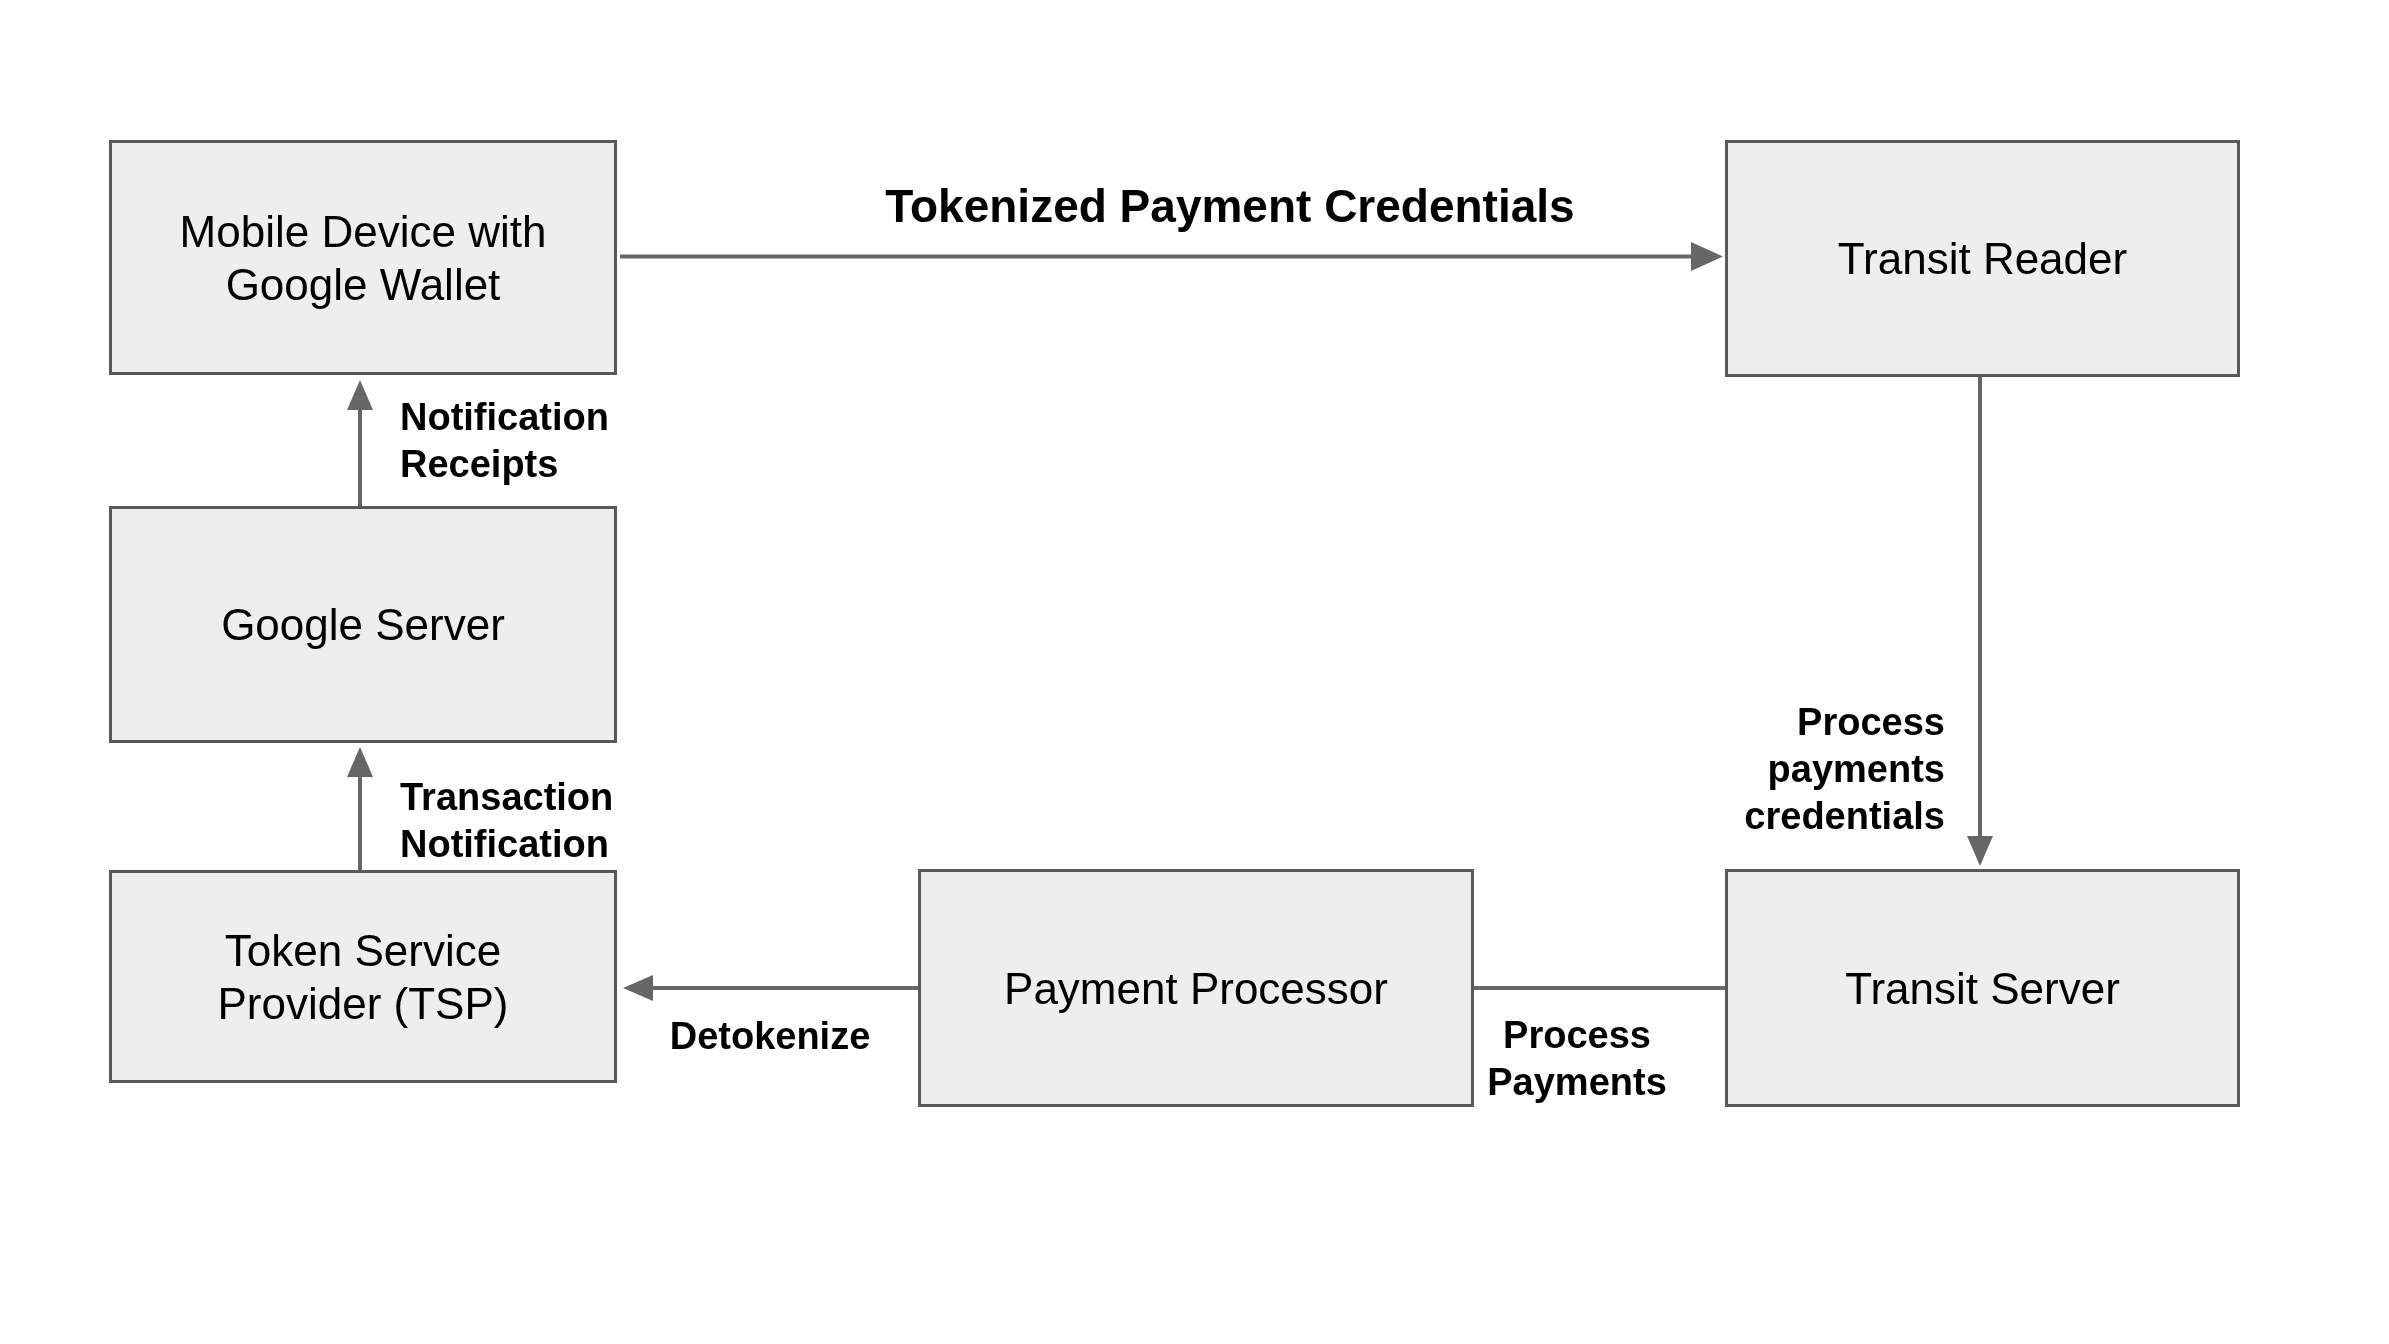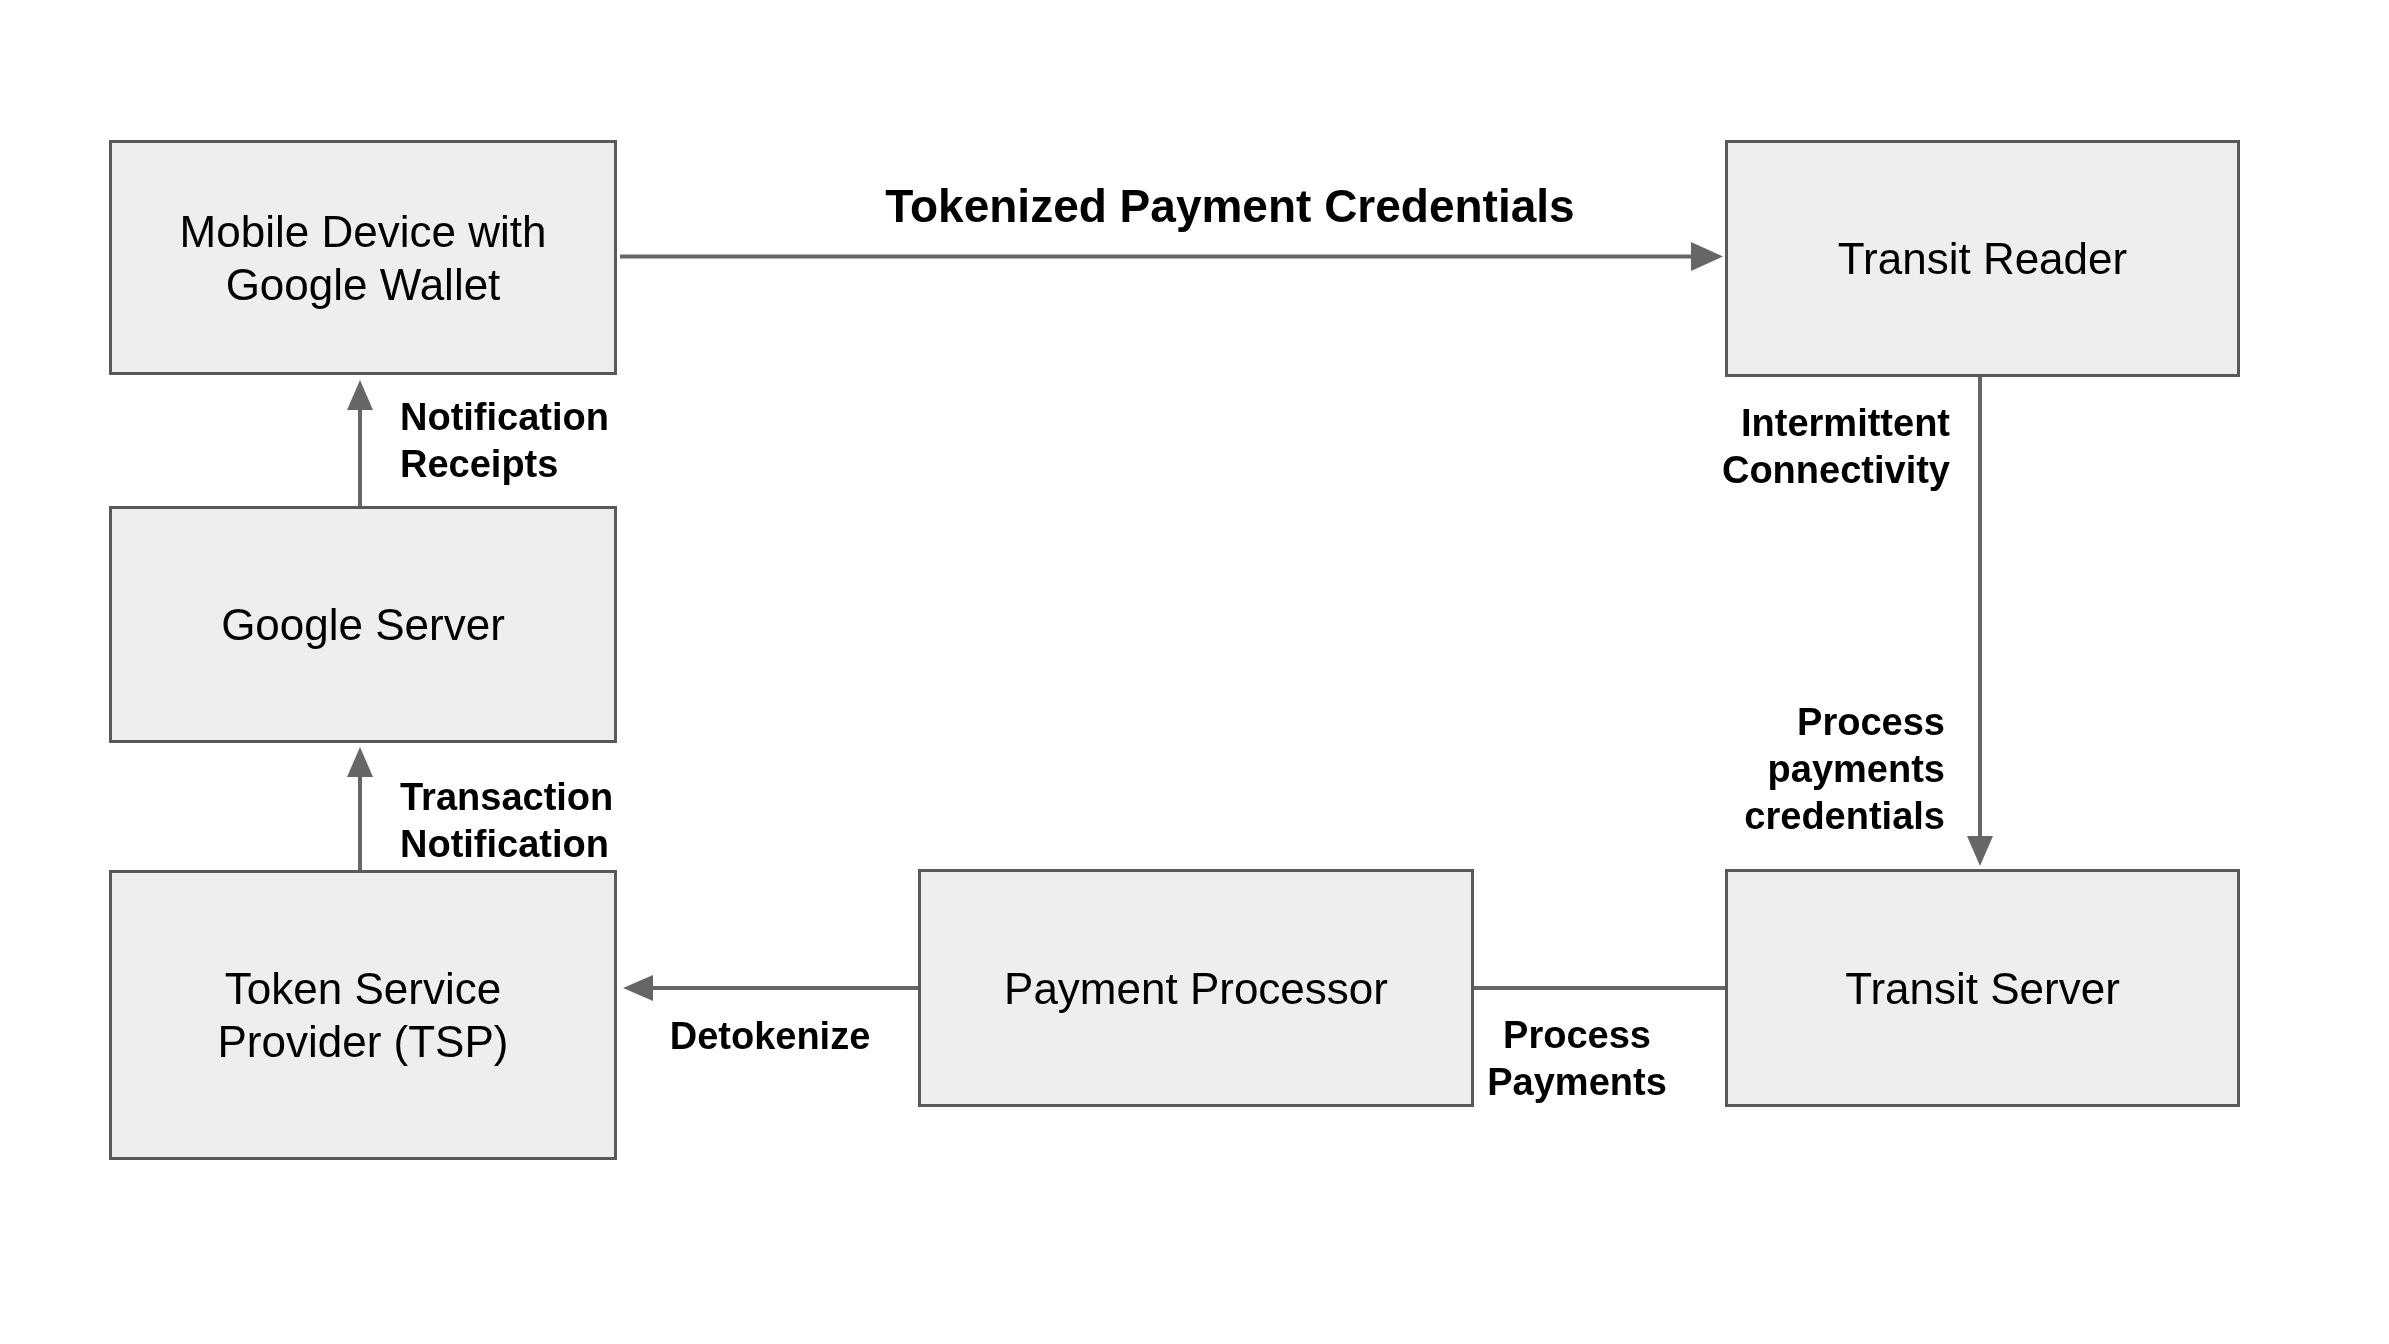--- a/index.html
+++ b/index.html
@@ -91,43 +91,41 @@
   </div>
 
   <div class="node" style="left:1725px; top:140px; width:515px; height:237px;">
     <span class="node-label">Transit Reader</span>
   </div>
 
   <div class="node" style="left:109px; top:506px; width:508px; height:237px;">
     <span class="node-label">Google Server</span>
   </div>
 
-  <div class="node" style="left:109px; top:870px; width:508px; height:290px;">
+  <div class="node" style="left:109px; top:870px; width:508px; height:213px;">
     <span class="node-label">Token Service
 Provider (TSP)</span>
   </div>
 
   <div class="node" style="left:918px; top:869px; width:556px; height:238px;">
     <span class="node-label">Payment Processor</span>
   </div>
 
   <div class="node" style="left:1725px; top:869px; width:515px; height:238px;">
     <span class="node-label">Transit Server</span>
   </div>
 
   <div class="edge-label align-center title-size" style="left:1185px; top:178px;">Tokenized Payment Credentials</div>
 
   <div class="edge-label" style="left:400px; top:394px;">Notification
 Receipts</div>
 
   <div class="edge-label" style="left:400px; top:762px;margin-top:12px;">Transaction
 Notification</div>
 
-  <div class="edge-label align-right" style="right:439px; top:400px;">Intermittent
-Connectivity</div>
 
   <div class="edge-label align-right" style="right:444px; top:699px;">Process
 payments
 credentials</div>
 
   <div class="edge-label align-center" style="left:1577px; top:1012px;">Process
 Payments</div>
 
   <div class="edge-label align-center" style="left:770px; top:1013px;">Detokenize</div>
 

